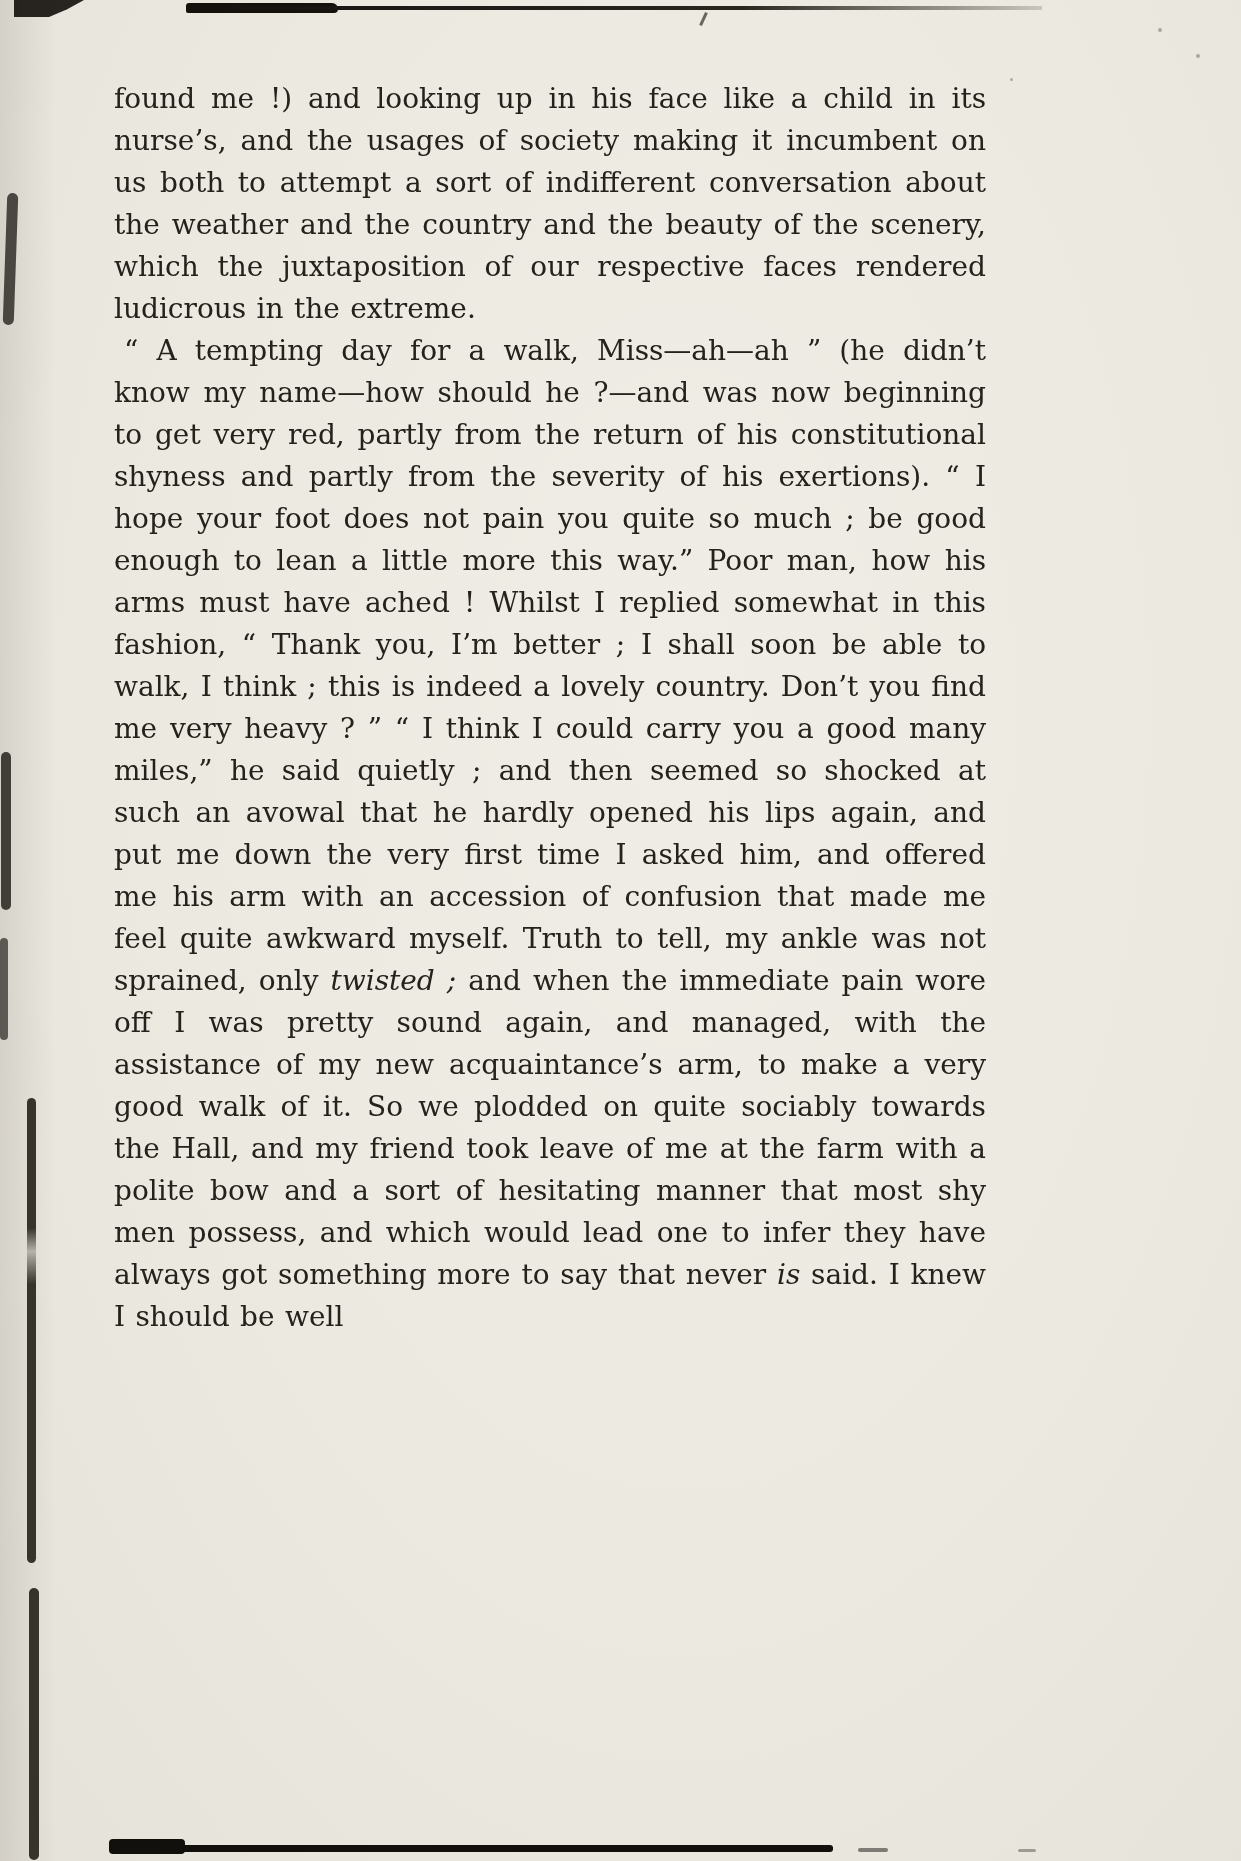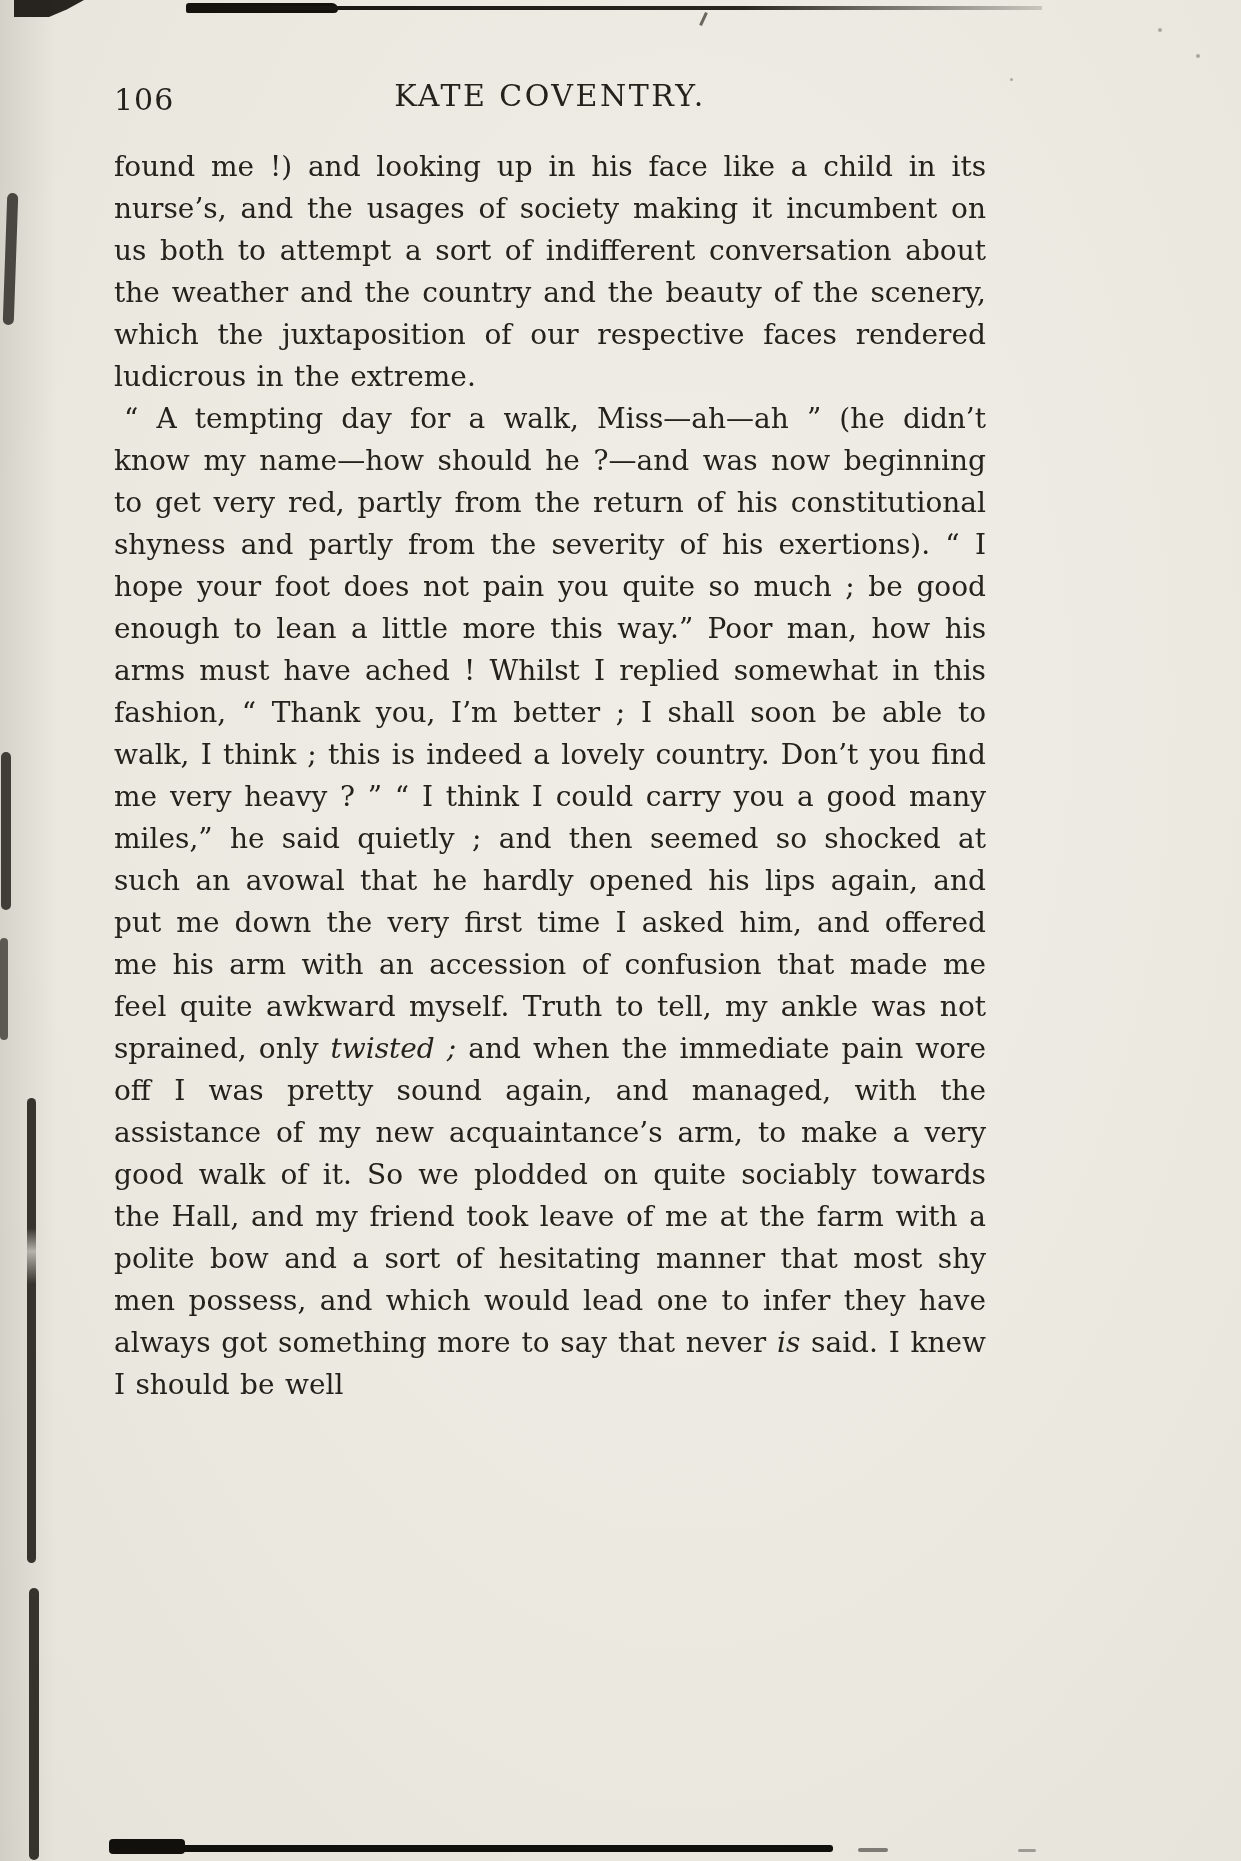--- a/index.html
+++ b/index.html
@@ -115,24 +115,20 @@
   <div class="art art-bottomblob"></div>
   <div class="art art-bottomline"></div>
   <div class="art art-bdot1"></div>
   <div class="art art-bdot2"></div>
   <div class="art speck art-s1"></div>
   <div class="art speck art-s2"></div>
   <div class="art speck art-s3"></div>
 
   <div class="content">
 
-    <header class="page-header">
-      <span class="page-number">106</span>
-      <span class="running-title">KATE COVENTRY.</span>
-    </header>
 
     <main>
 
       <p class="para"><span>found me&nbsp;!) and looking up in his face like a child in its nurse’s, and the usages of society making it incumbent on us both to attempt a sort of indifferent conversation about the weather and the country and the beauty of the scenery, which the juxtaposition of our respective faces rendered ludicrous in the extreme.</span></p>
 
       <p class="para indent"><span>“&nbsp;A tempting day for a walk, Miss—ah—ah&nbsp;” (he didn’t know my name—how should he&nbsp;?—and was now beginning to get very red, partly from the return of his constitutional shyness and partly from the severity of his exertions). “&nbsp;I hope your foot does not pain you quite so much&nbsp;; be good enough to lean a little more this way.” Poor man, how his arms must have ached&nbsp;! Whilst I replied somewhat in this fashion, “&nbsp;Thank you, I’m better&nbsp;; I shall soon be able to walk, I think&nbsp;; this is indeed a lovely country. Don’t you find me very heavy&nbsp;?&nbsp;” “&nbsp;I think I could carry you a good many miles,” he said quietly&nbsp;; and then seemed so shocked at such an avowal that he hardly opened his lips again, and put me down the very first time I asked him, and offered me his arm with an accession of confusion that made me feel quite awkward myself. Truth to tell, my ankle was not sprained, only </span><em>twisted&nbsp;;</em><span> and when the immediate pain wore off I was pretty sound again, and managed, with the assistance of my new acquaintance’s arm, to make a very good walk of it. So we plodded on quite sociably towards the Hall, and my friend took leave of me at the farm with a polite bow and a sort of hesitating manner that most shy men possess, and which would lead one to infer they have always got something more to say that never </span><em>is</em><span> said. I knew I should be well</span></p>
 
     </main>
   </div>
 </div>

